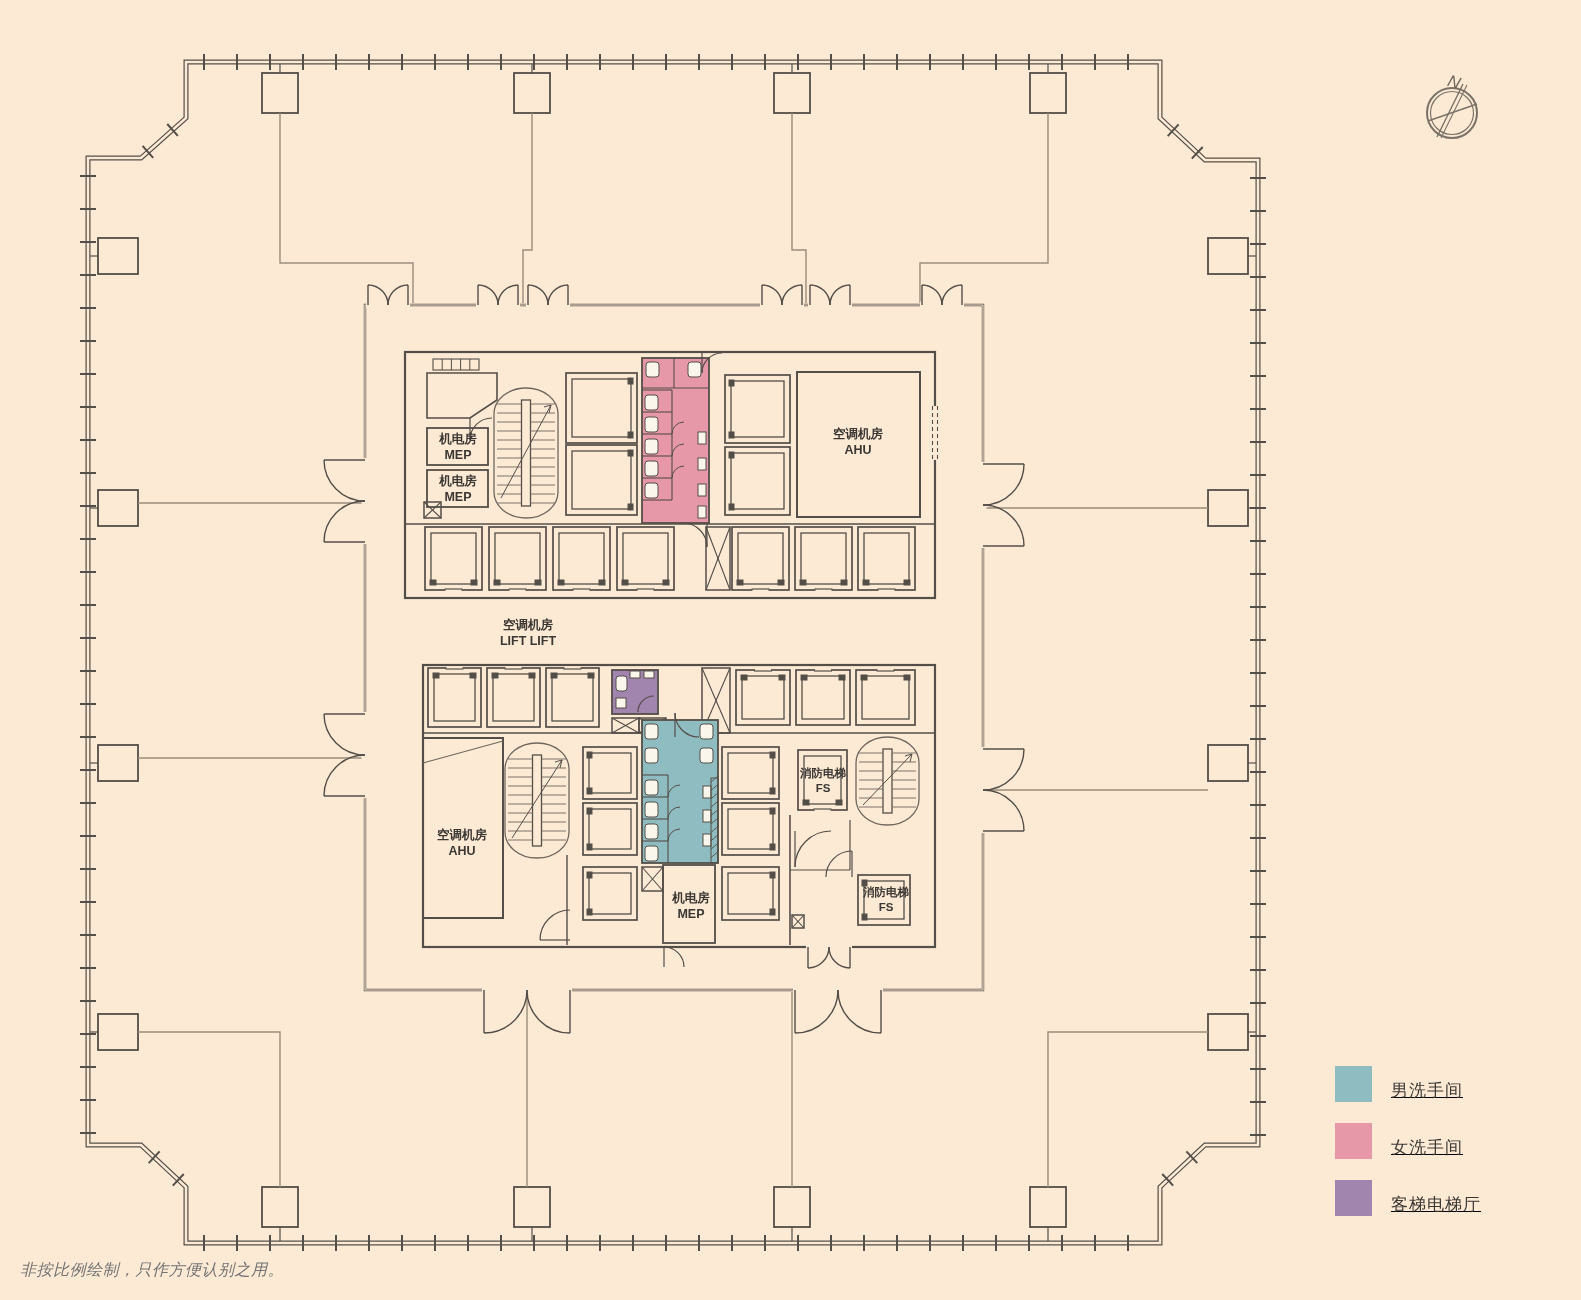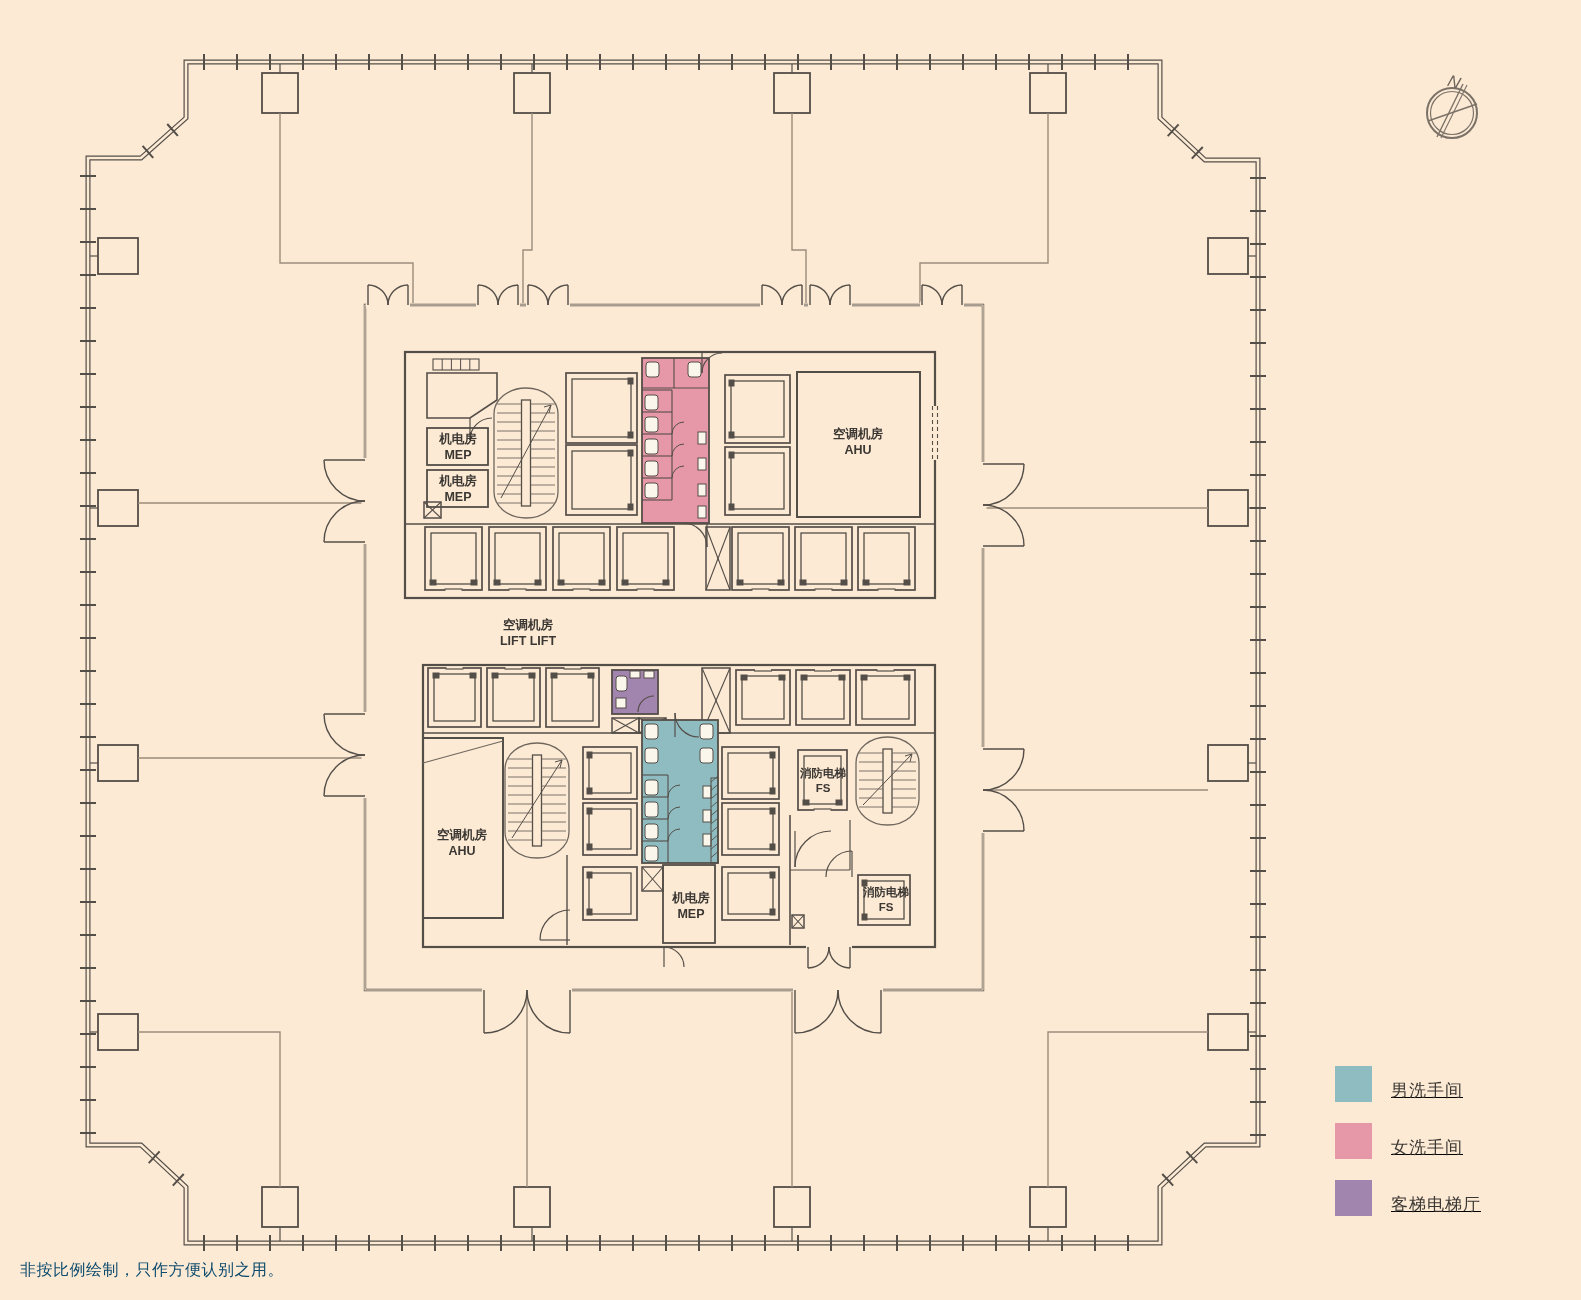--- a/index.html
+++ b/index.html
@@ -7,21 +7,21 @@
   .stage{position:relative;width:1581px;height:1300px;background:#fcead4;overflow:hidden;}
   #plan{position:absolute;left:0;top:0;width:1581px;height:1300px;}
   .labels{position:absolute;left:0;top:0;width:100%;height:100%;pointer-events:none;}
   .lbl{position:absolute;transform:translate(-50%,-50%);text-align:center;
        font-size:12.5px;line-height:1.28;font-weight:600;color:#3b3733;white-space:nowrap;}
   .lbl span{display:block;}
   .legend{position:absolute;left:1335px;top:1066px;display:flex;flex-direction:column;gap:21px;}
   .legend-row{display:flex;align-items:flex-end;gap:19px;text-decoration:underline;}
   .swatch{width:37px;height:36px;display:inline-block;}
   .legend-label{font-size:17px;color:#3b3733;letter-spacing:1px;}
-  .note{position:absolute;left:20px;top:1260px;font-size:16px;color:#0c4a6e;letter-spacing:0.5px;}
+  .note{position:absolute;left:20px;top:1260px;font-size:16px;color:#737373;letter-spacing:0.5px;font-style:italic;}
 </style>
 </head>
 <body>
 
 <div class="stage">
 
   <svg id="plan" viewBox="0 0 1581 1300">
     <g id="g-perimeter">
         <path d="M186,118 L186,62 L1160,62 L1160,118 L1205,160 L1258,160 L1258,1145 L1205,1145 L1160,1187 L1160,1243 L186,1243 L186,1187 L141,1145 L88,1145 L88,158 L141,158 Z" stroke="#544e48" stroke-width="5" fill="none"></path>
         <path d="M186,118 L186,62 L1160,62 L1160,118 L1205,160 L1258,160 L1258,1145 L1205,1145 L1160,1187 L1160,1243 L186,1243 L186,1187 L141,1145 L88,1145 L88,158 L141,158 Z" stroke="#fcead4" stroke-width="2.6" fill="none"></path>

